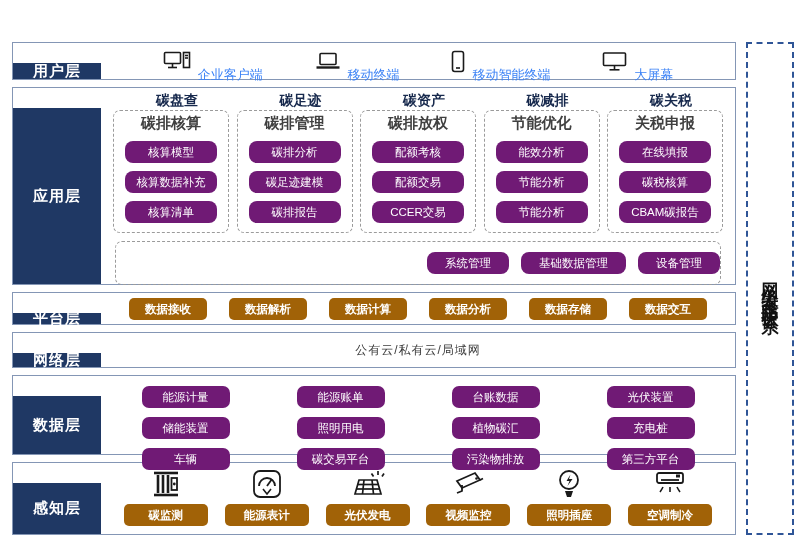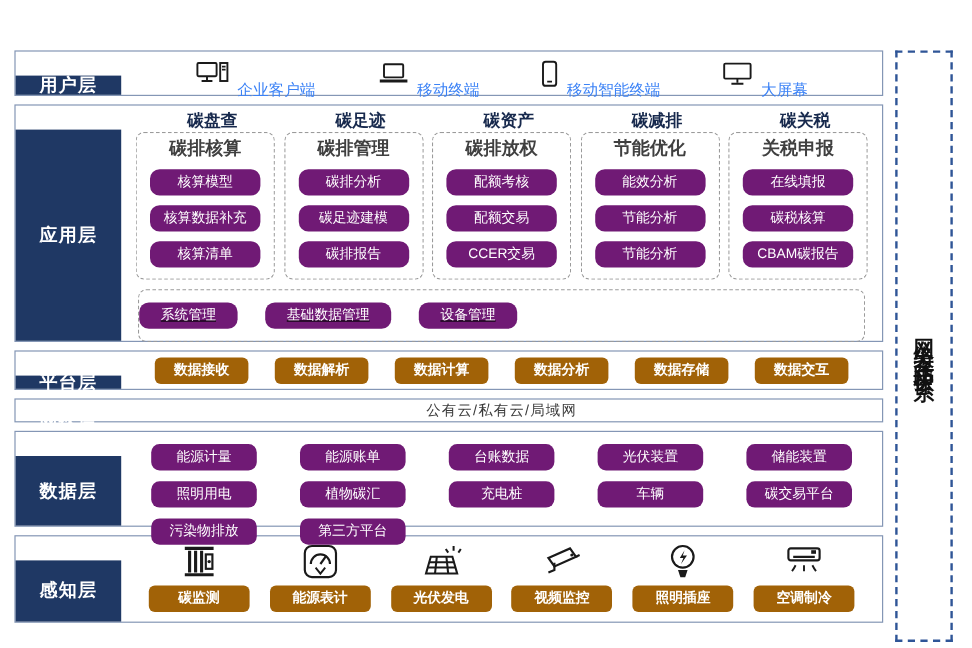--- a/index.html
+++ b/index.html
@@ -62,51 +62,50 @@
   .app-col-sub { font-size: 15px; font-weight: bold; color: #404040; }
   .pill-navy {
     background: #701a75; color: #ffffff;
     font-size: 11.5px; line-height: 12px;
     border-radius: 8px; padding: 5px 4px;
     min-width: 92px; text-align: center; white-space: nowrap;
   }
   .app-common {
     margin: 8px 2px 0;
     border: 1.5px dashed #9B9B9B; border-radius: 7px;
-    display: flex; justify-content: flex-start; align-items: center; gap: 23px;
+    display: flex; justify-content: flex-end; align-items: center; gap: 12px;
     padding: 10px 0;
-    text-decoration: underline;
   }
   .app-common .pill-navy { min-width: 0; padding: 5px 18px; }
 
   
   .row-platform { height: 33px; }
   .platform-items {
     height: 100%; display: flex; align-items: center;
     justify-content: space-evenly; padding: 0 6px;
   }
   .pill-yellow {
     background: #a16207; color: #ffffff;
     font-size: 11.5px; font-weight: bold; line-height: 12px;
     border-radius: 5px; padding: 5px 0;
     width: 78px; text-align: center; white-space: nowrap;
   }
 
   
-  .row-network { height: 20px; }
+  .row-network { height: 36px; }
   .network-text {
     height: 100%; display: flex; align-items: center; justify-content: center;
     font-size: 12px; color: #3B3B3B; letter-spacing: 1px;
   }
 
   
   .row-data { height: 80px; }
   .data-grid {
     height: 100%; padding: 10px 14px;
-    display: grid; grid-template-columns: repeat(5, 1fr);
+    display: grid; grid-template-columns: repeat(4, 1fr);
     column-gap: 14px; row-gap: 9px;
     align-items: center; justify-items: center;
   }
   .data-grid .pill-navy { min-width: 0; width: 88px; padding: 5px 0; border-radius: 7px; }
 
   
   .row-perception { height: 73px; }
   .perc-items {
     height: 100%; display: flex; justify-content: space-evenly; align-items: flex-end;
     padding: 4px 6px 8px;

